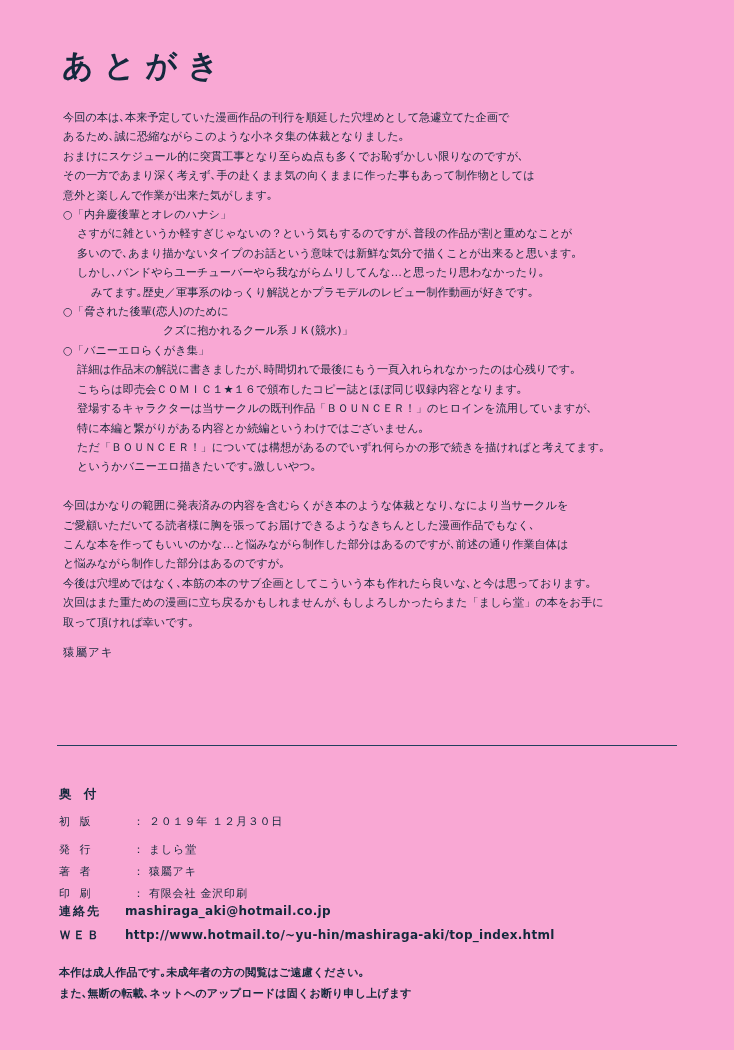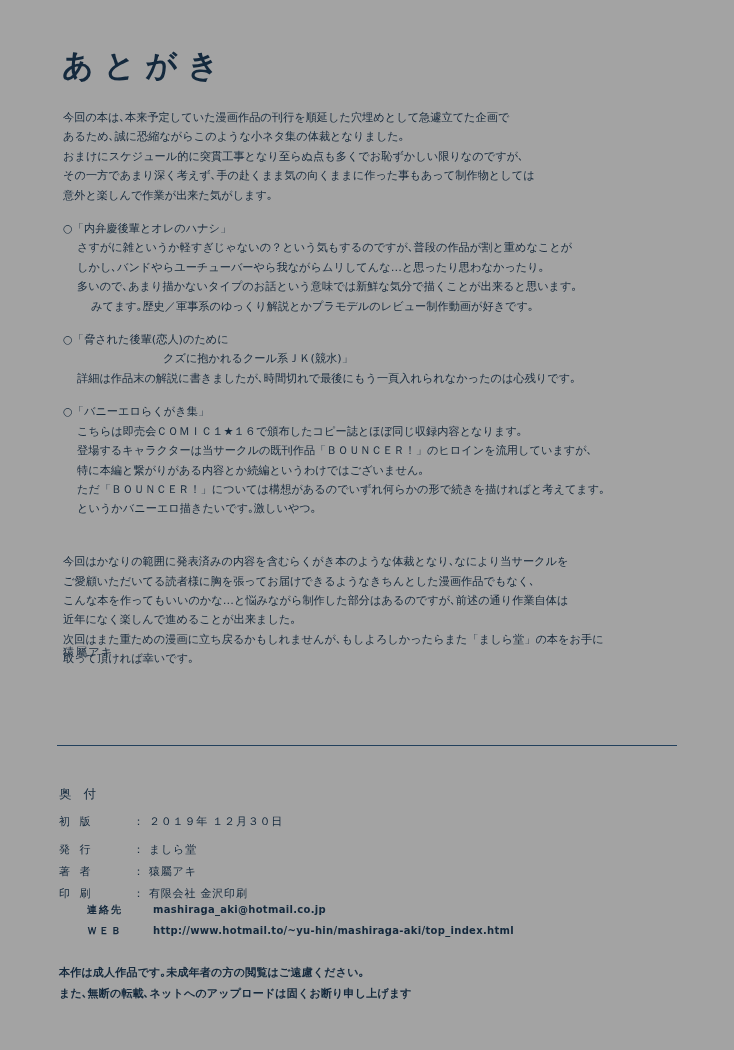--- a/index.html
+++ b/index.html
@@ -11,21 +11,21 @@
     width: 734px;
     height: 1050px;
     position: relative;
     font-family: "DejaVu Sans", "Liberation Sans", sans-serif;
     color: #1a2a3a;
     overflow: hidden;
   }
   .page {
     position: absolute;
     inset: 0;
-    background: #a3a3a3;
+    background: #f9a8d4;
   }
 
   
   .afterword-title {
     position: absolute;
     left: 62px;
     top: 45px;
     font-size: 31px;
     letter-spacing: 10px;
     font-weight: 700;
@@ -40,21 +40,20 @@
     top: 108px;
     width: 610px;
     font-size: 11.2px;
     line-height: 19.4px;
     color: #15293c;
   }
   .para {
     margin: 0 0 0 0;
   }
   .para.gap {
-    margin-top: 14px;
   }
   .line {
     display: block;
     white-space: pre;
   }
   .indent1 { padding-left: 14px; }
   .indent2 { padding-left: 28px; }
   .indent4 { padding-left: 100px; }
 
   
@@ -76,21 +75,21 @@
     height: 1px;
     background: #22405c;
   }
 
   
   .colophon-title {
     position: absolute;
     left: 59px;
     top: 786px;
     font-size: 12.5px;
-    font-weight: 400;
+    font-weight: 700;
     letter-spacing: 4px;
     color: #14293d;
   }
   .colophon {
     position: absolute;
     left: 59px;
     top: 814px;
     width: 620px;
     font-size: 11px;
     color: #14293d;
@@ -113,24 +112,23 @@
   }
   .col-value {
     letter-spacing: 0.8px;
   }
   .col-row.edition { margin-bottom: 13px; }
   .contacts {
     position: absolute;
     left: 59px;
     top: 903px;
     width: 640px;
-    font-size: 10px;
-    font-weight: 700;
-    color: #14293d;
-    margin-left: 28px;
+    font-size: 12px;
+    font-weight: 700;
+    color: #14293d;
   }
   .contact-row {
     display: flex;
     align-items: baseline;
     margin-bottom: 7px;
   }
   .contact-label {
     width: 66px;
     flex: 0 0 66px;
     letter-spacing: 2px;
@@ -165,51 +163,52 @@
         <span class="line">あるため､誠に恐縮ながらこのような小ネタ集の体裁となりました｡</span>
         <span class="line">おまけにスケジュール的に突貫工事となり至らぬ点も多くでお恥ずかしい限りなのですが､</span>
         <span class="line">その一方であまり深く考えず､手の赴くまま気の向くままに作った事もあって制作物としては</span>
         <span class="line">意外と楽しんで作業が出来た気がします｡</span>
       </div>
       <div class="para gap">
         <span class="line">○「内弁慶後輩とオレのハナシ」</span>
       </div>
       <div class="para">
         <span class="line indent1">さすがに雑というか軽すぎじゃないの？という気もするのですが､普段の作品が割と重めなことが</span>
+        <span class="line indent1">多いので､あまり描かないタイプのお話という意味では新鮮な気分で描くことが出来ると思います｡</span>
         <span class="line indent1">しかし､バンドやらユーチューバーやら我ながらムリしてんな…と思ったり思わなかったり｡</span>
-        <span class="line indent1">多いので､あまり描かないタイプのお話という意味では新鮮な気分で描くことが出来ると思います｡</span>
       </div>
       <div class="para">
         <span class="line indent2">みてます｡歴史／軍事系のゆっくり解説とかプラモデルのレビュー制作動画が好きです｡</span>
       </div>
       <div class="para gap">
         <span class="line">○「脅された後輩(恋人)のために</span>
       </div>
       <div class="para">
         <span class="line indent4">クズに抱かれるクール系ＪＫ(競水)」</span>
       </div>
+      <div class="para gap">
+        <span class="line">○「バニーエロらくがき集」</span>
+      </div>
       <div class="para">
         <span class="line indent1">詳細は作品末の解説に書きましたが､時間切れで最後にもう一頁入れられなかったのは心残りです｡</span>
-      </div>
-      <div class="para gap">
-        <span class="line">○「バニーエロらくがき集」</span>
       </div>
       <div class="para">
         <span class="line indent1">こちらは即売会ＣＯＭＩＣ１★１６で頒布したコピー誌とほぼ同じ収録内容となります｡</span>
         <span class="line indent1">登場するキャラクターは当サークルの既刊作品「ＢＯＵＮＣＥＲ！」のヒロインを流用していますが､</span>
         <span class="line indent1">特に本編と繋がりがある内容とか続編というわけではございません｡</span>
         <span class="line indent1">ただ「ＢＯＵＮＣＥＲ！」については構想があるのでいずれ何らかの形で続きを描ければと考えてます｡</span>
         <span class="line indent1">というかバニーエロ描きたいです｡激しいやつ｡</span>
       </div>
       <div class="para gap">
         <span class="line">&nbsp;</span>
         <span class="line">今回はかなりの範囲に発表済みの内容を含むらくがき本のような体裁となり､なにより当サークルを</span>
         <span class="line">ご愛顧いただいてる読者様に胸を張ってお届けできるようなきちんとした漫画作品でもなく､</span>
         <span class="line">こんな本を作ってもいいのかな…と悩みながら制作した部分はあるのですが､前述の通り作業自体は</span>
-        <span class="line">近年になく楽しんで進めることが出来ました｡</span>
+        <span class="line">と悩みながら制作した部分はあるのですが｡</span>
+        <span class="line">今後は穴埋めではなく､本筋の本のサブ企画としてこういう本も作れたら良いな､と今は思っております｡</span>
         <span class="line">次回はまた重ための漫画に立ち戻るかもしれませんが､もしよろしかったらまた「ましら堂」の本をお手に</span>
         <span class="line">取って頂ければ幸いです｡</span>
       </div>
     </div>
 
   <div class="signature">猿屬アキ</div>
 
   <div class="divider"></div>
 
   <div class="colophon-title">奥 付</div>

